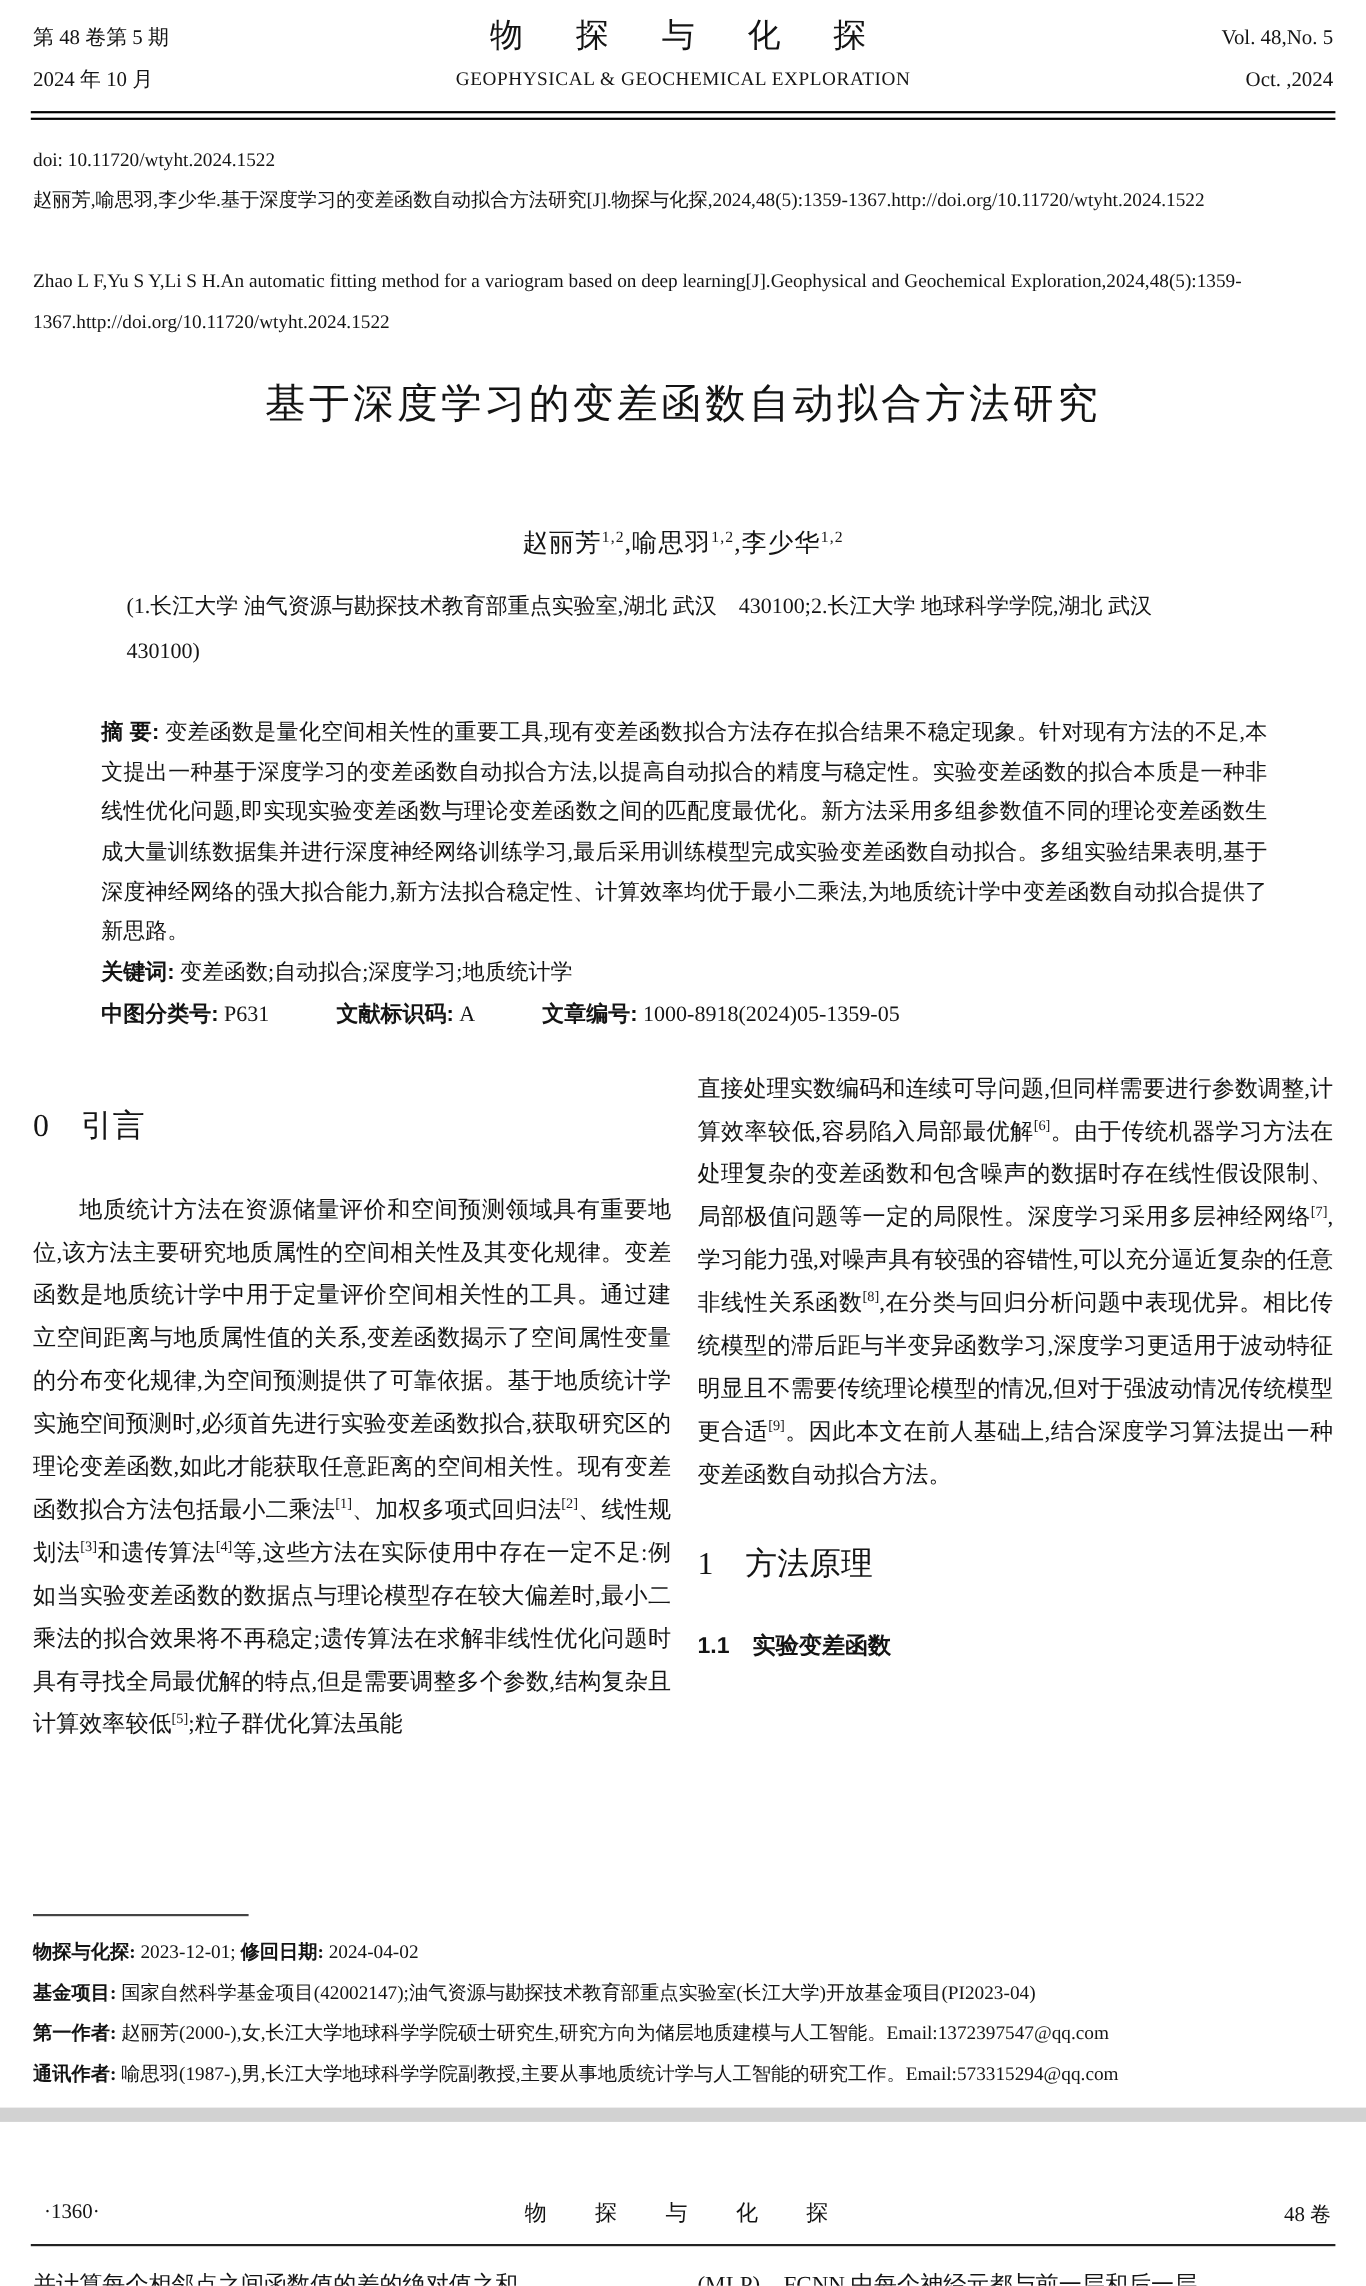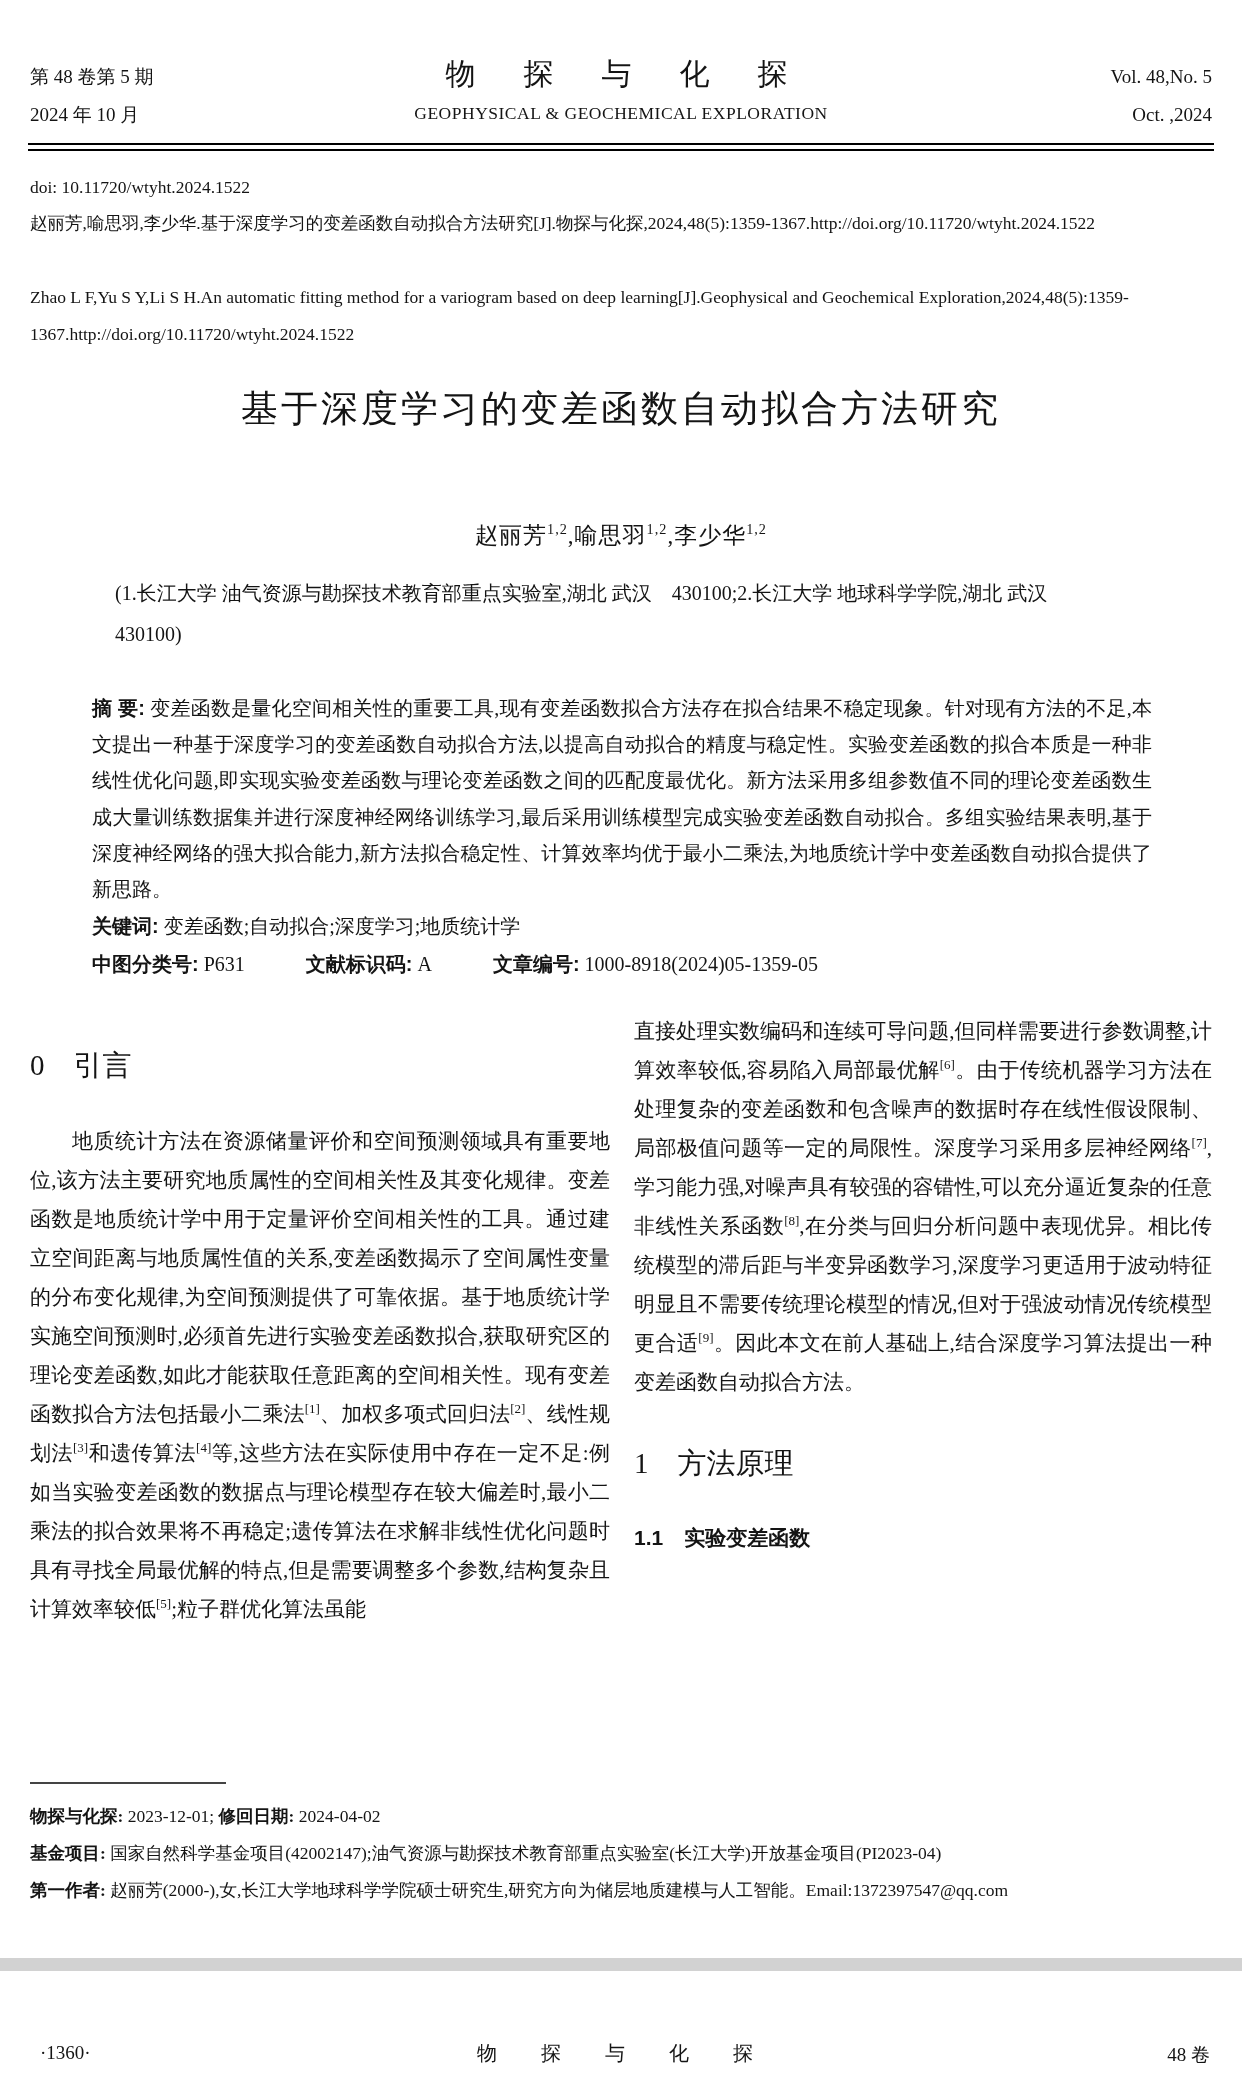--- a/index.html
+++ b/index.html
@@ -1,21 +1,21 @@
 <!DOCTYPE html>
 <html><head>
 <meta charset="utf-8">
 <style>
   html,body{margin:0;padding:0;}
   body{
     width:1242px;height:2078px;overflow:hidden;position:relative;
     background:#ffffff;color:#141414;
     font-family:"Liberation Serif","DejaVu Serif",serif;
   }
-  #root{position:absolute;inset:0;margin-top:42px;}
+  #root{position:absolute;inset:0;}
   .abs{position:absolute;}
   .sans{font-family:"Liberation Sans","DejaVu Sans",sans-serif;}
   .bold{font-weight:bold;}
   .center{text-align:center;width:100%;}
   .right{text-align:right;}
   .just{text-align:justify;text-justify:inter-character;}
   sup{font-size:0.62em;line-height:0;}
 
   
   .mh-side{font-size:19px;line-height:38px;}
@@ -108,20 +108,21 @@
     <div class="sec-h1" style="margin-top:42px;">1　方法原理</div>
     <div class="sec-h2 sans" style="margin-top:40px;margin-bottom:4px;">1.1　实验变差函数</div>
   </div>
 
   <div class="abs fn-rule" style="top:1740px;left:30px;"></div>
 
   <div class="abs footnotes" style="top:1756px;left:30px;right:24px;">
     <div><span style="font-weight: bold;">物探与化探:</span><span> 2023-12-01; </span><span style="font-weight: bold;">修回日期:</span><span> 2024-04-02</span></div>
     <div><span style="font-weight: bold;">基金项目:</span><span> 国家自然科学基金项目(42002147);油气资源与勘探技术教育部重点实验室(长江大学)开放基金项目(PI2023-04)</span></div>
     <div><span style="font-weight: bold;">第一作者:</span><span> 赵丽芳(2000-),女,长江大学地球科学学院硕士研究生,研究方向为储层地质建模与人工智能。Email:1372397547@qq.com</span></div>
+    <div><span style="font-weight: bold;">通讯作者:</span><span> 喻思羽(1987-),男,长江大学地球科学学院副教授,主要从事地质统计学与人工智能的研究工作。Email:573315294@qq.com</span></div>
   </div>
 
   <div class="abs page-sep" style="top:1916px;"></div>
 
   <div class="abs run-head" style="top:2000px;left:40px;">·1360·</div>
   <div class="abs center run-head-cn" style="top:1998px;left:0;">物　探　与　化　探</div>
   <div class="abs run-head" style="top:2000px;right:32px;">48 卷</div>
   <div class="abs p2-rule" style="top:2040px;left:28px;right:28px;"></div>
 
   <div class="abs partial" style="top:2058px;left:30px;width:580px;">并计算每个相邻点之间函数值的差的绝对值之和</div>

